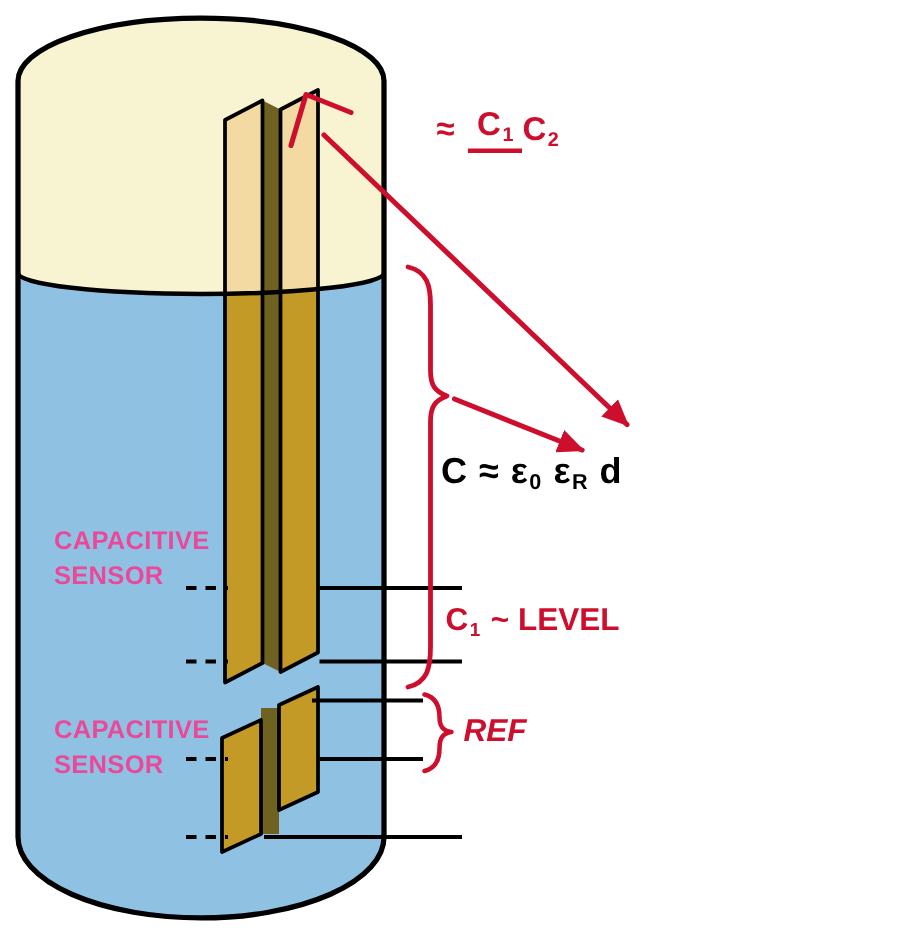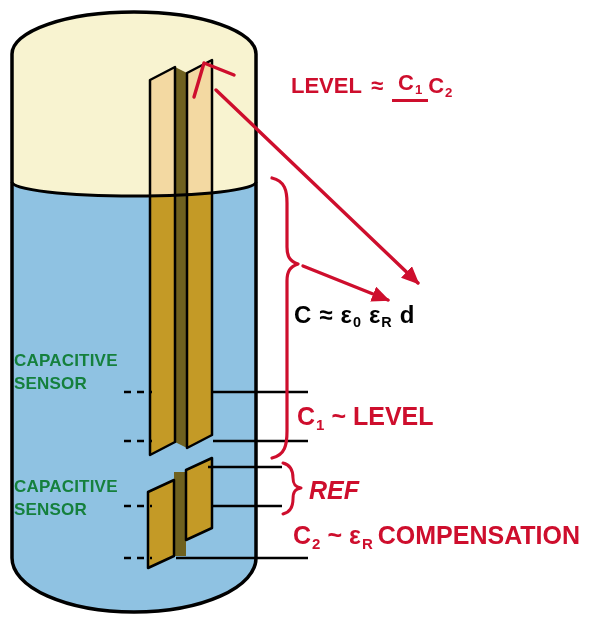--- a/index.html
+++ b/index.html
@@ -5,24 +5,24 @@
   html,body{margin:0;padding:0;background:#ffffff;}
   #stage{
     position:relative;
     width:601px;height:626px;
     background:#ffffff;
     font-family:"Liberation Sans","DejaVu Sans",sans-serif;
     overflow:hidden;
   }
   #diagram-svg{position:absolute;left:0;top:0;}
   .label{position:absolute;font-weight:bold;white-space:nowrap;}
-  .black{color:#15803d;}
+  .black{color:#ec4899;padding-left:22px;}
   .red{color:#CE0E2D;}
   .sensor-label{font-size:17px;line-height:1.35;letter-spacing:0.2px;}
-  .red-label{font-size:25px;}
+  .red-label{font-size:21px;}
   .formula{position:absolute;display:flex;align-items:center;font-weight:bold;white-space:nowrap;}
   .formula.red-f{color:#CE0E2D;font-size:22px;gap:9px;}
   .formula.black-f{color:#000000;font-size:24px;gap:8px;}
   .frac{display:inline-flex;flex-direction:row;align-items:center;}
   .frac .num{padding:0 6px 3px 6px;border-bottom:3px solid currentColor;}
   .frac .den{padding-top:0;}
   .sb{font-size:0.6em;position:relative;top:0.3em;margin-left:1px;font-weight:bold;}
   .sp{margin-left:7px;}
   .sp-s{margin-left:5px;}
 </style>
@@ -78,21 +78,20 @@
       <path d="M272,178 C285,181 287,191 287,203 L287,247 C287,257 290,261 298,264
                C290,267 287,271 287,281 L287,431 C287,445 285,455 272,458" stroke-width="3.2"></path>
       <path d="M283,463 C291,465 293,471 293,478 C293,484 295,487 301,488
                C295,489 293,492 293,499 C293,506 291,512 283,514" stroke-width="3"></path>
       <line x1="216" y1="90" x2="418" y2="283" stroke-width="3.4" marker-end="url(#arrowhead)"></line>
       <line x1="303" y1="266" x2="388" y2="300" stroke-width="3.4" marker-end="url(#arrowhead)"></line>
     </g>
   </svg>
 
   <div class="formula red-f" style="left:291px;top:70px;">
-    <span>LEVEL</span>
     <span>≈</span>
     <span class="frac">
       <span class="num"><span>C</span><span class="sb">1</span></span>
       <span class="den"><span>C</span><span class="sb">2</span></span>
     </span>
   </div>
 
   <div class="formula black-f" style="left:294px;top:301px;">
     <span>C</span>
     <span>≈</span>
@@ -112,17 +111,14 @@
     <span>C</span><span class="sb">1</span><span class="sp">~ LEVEL</span>
   </div>
 
   <div class="label black sensor-label" style="left:14px;top:476px;">
     <div>CAPACITIVE</div>
     <div>SENSOR</div>
   </div>
 
   <div class="label red red-label" style="left:309px;top:476px;font-style:italic;">REF</div>
 
-  <div class="label red red-label" style="left:293px;top:521px;">
-    <span>C</span><span class="sb">2</span><span class="sp">~</span><span class="sp">ε</span><span class="sb">R</span><span class="sp-s">COMPENSATION</span>
-  </div>
 
 </div>
 
 </body></html>

